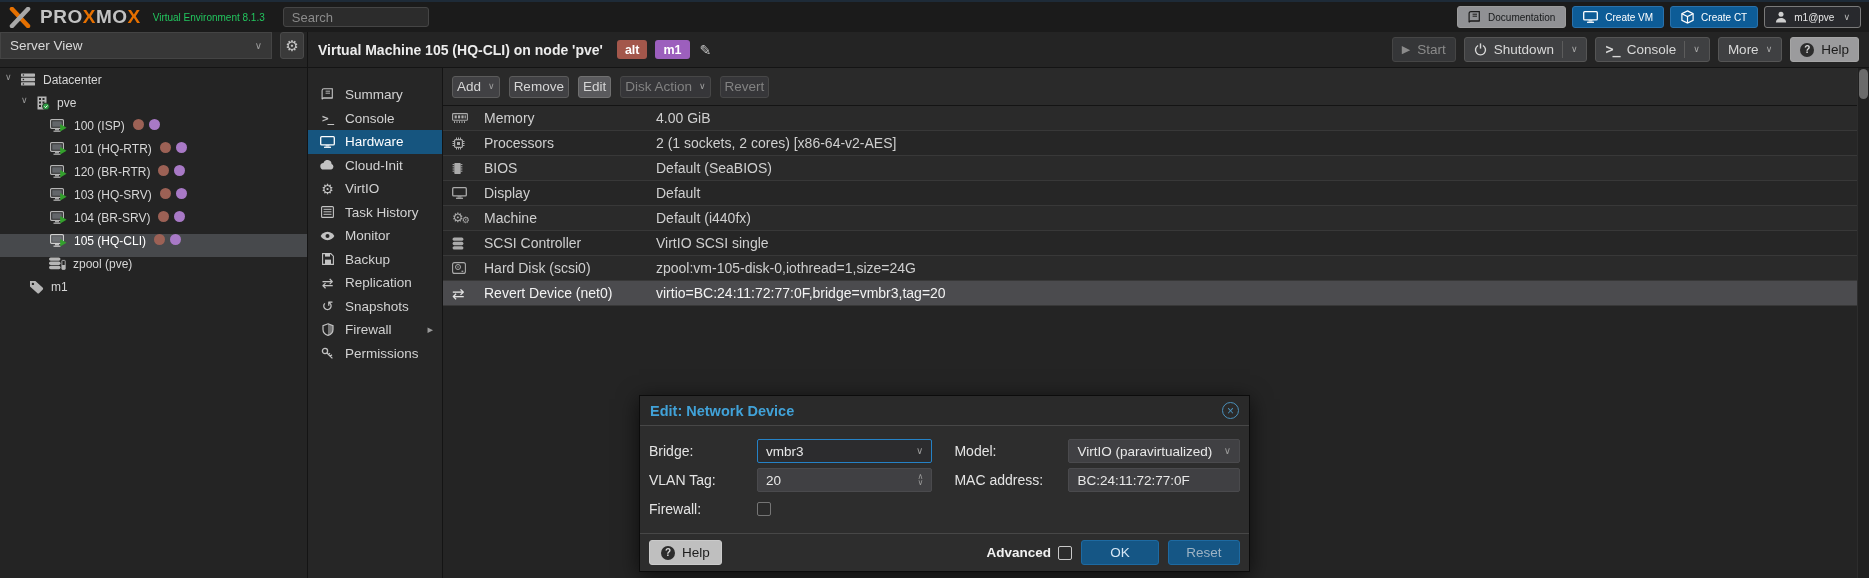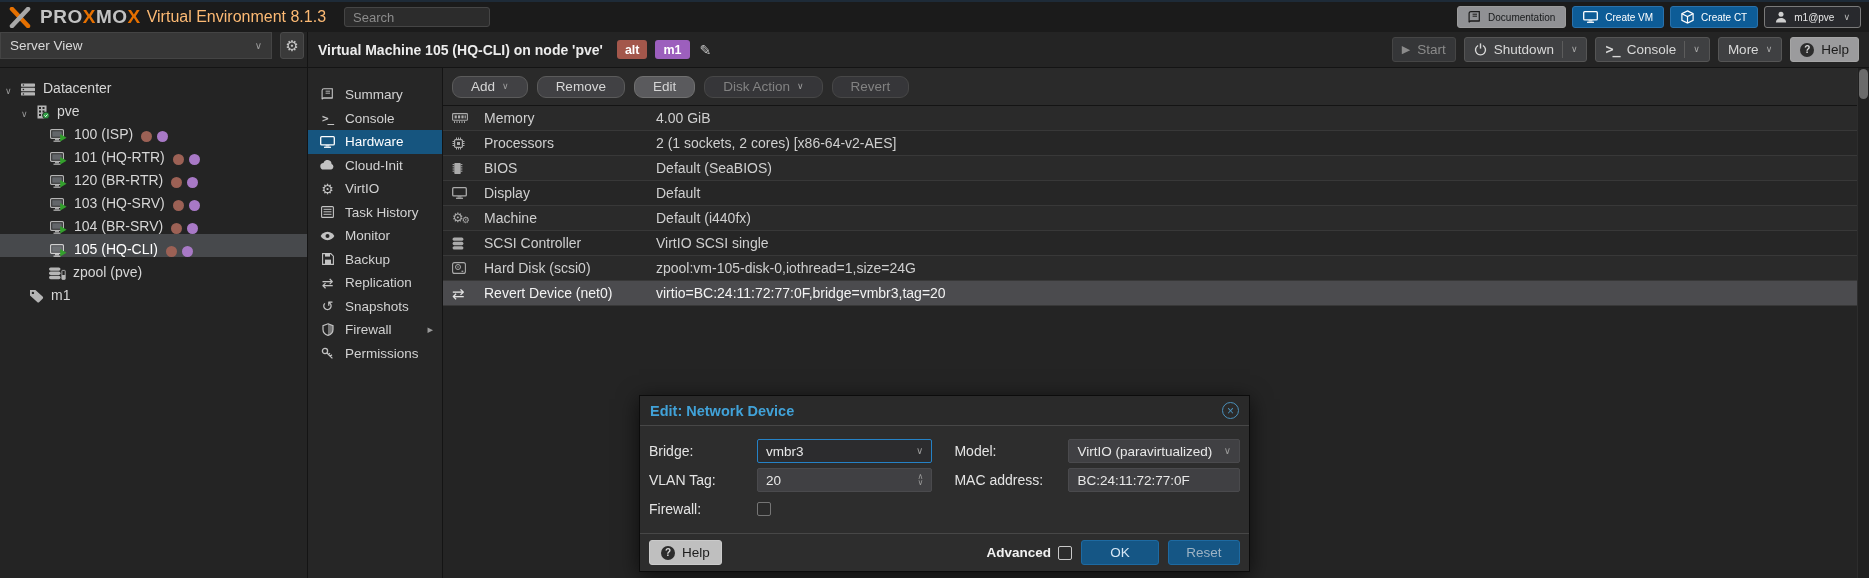--- a/index.html
+++ b/index.html
@@ -20,21 +20,21 @@
   .gi-caret::before{content:"▸"}
   .gi-x::before{content:"×"}
   .gi-q::before{content:"?"}
   .gi-term::before{content:">_";font-family:"DejaVu Sans Mono",monospace;font-weight:bold;letter-spacing:-1px}
 
   
   .topbar{height:32px;background:#1b1b1b;display:flex;align-items:center;padding:0 8px;gap:6px;border-top:2px solid #1e2b38}
   .brand{display:flex;align-items:flex-start;margin-left:2px}
   .brand b{font-size:19px;font-weight:bold;color:#c2c2c2;letter-spacing:.5px}
   .brand b.bx{color:#e57000}
-  .subtitle{color:#fdba74;font-size:16px;}
+  .subtitle{color:#22c55e;font-size:10px;margin-left:6px}
   .search{width:146px;height:20px;background:#2c2c2c;border:1px solid#454545;border-radius:3px;
           color:#ddd;padding:0 8px;font-size:13px;margin-left:12px;outline:none}
   .search::placeholder{color:#8b8b8b}
   .tb-spacer{flex:1}
   .tbarbtn{height:22px;display:flex;align-items:center;gap:7px;padding:0 10px;border-radius:3px;
            font-size:10px;cursor:pointer;border:1px solid transparent}
   .btn-light{background:#909194;color:#17191b;border-color:#9b9b9b}
   .btn-blue{background:#0d5c97;color:#fff;border-color:#2a72ab}
   .btn-user{background:#28292d;color:#e8e8e8;border-color:#7a7a7a}
   .tbarbtn .gi-chev{font-size:9px;color:#bdbdbd;margin-left:2px}
@@ -63,21 +63,21 @@
   .hbtn-light{background:#9b9b9d;color:#1b1b1b;border-color:#a5a5a5}
   .gi-play{font-size:11px;color:#cfcfcf}
   .qi{width:14px;height:14px;border-radius:50%;background:#2c2c2c;color:#d8d8d8;font-size:10px;font-weight:bold;
       display:inline-flex;align-items:center;justify-content:center}
 
   
   .main{display:flex;height:510px}
 
   
   .tree{width:308px;flex:0 0 308px;border-right:1px solid #141414;padding-top:5px;background:#242424}
-  .trow{height:23px;display:flex;align-items:flex-end;font-size:14px;color:#d6d6d6;cursor:pointer;white-space:nowrap}
+  .trow{height:23px;display:flex;align-items:flex-start;font-size:12px;color:#d6d6d6;cursor:pointer;white-space:nowrap}
   .trow.sel{background:#47494c;color:#fff}
   .twist{color:#9a9a9a;font-size:9px;width:15px;flex:0 0 15px;text-align:left}
   .ticon{margin-right:7px;display:flex;align-items:center}
   .dot{width:11px;height:11px;border-radius:50%;flex:0 0 11px}
   .dot-alt{background:#9c6155;margin-left:8px}
   .dot-m1{background:#a879c6;margin-left:5px}
 
   
   .tabmenu{width:135px;flex:0 0 135px;background:#262626;border-right:1px solid #141414;padding-top:15px}
   .mitem{height:23.5px;display:flex;align-items:center;padding-left:11px;gap:9px;color:#d2d2d2;font-size:13.5px;cursor:pointer}
@@ -85,21 +85,21 @@
   .mitem.sel{background:#16557f;color:#fff}
   .mitem.sel .micon{color:#fff}
   .mitem .gi-gear{font-size:14px}
   .mitem .gi-term{font-size:11px}
   .mitem .gi-exch,.mitem .gi-hist{font-size:14px}
   .mcaret{margin-left:auto;margin-right:9px;color:#9a9a9a;font-size:11px}
 
   
   .grid{flex:1;position:relative;background:#242424}
   .toolbar{height:38px;display:flex;align-items:center;gap:9px;padding-left:9px;background:#2a2a2a;border-bottom:1px solid #141414}
-  .tbtn{height:22px;padding:0 18px;background:#414144;border:1px solid #5b5b5b;border-radius:9px;color:#d6d6d6;
+  .tbtn{height:22px;padding:0 4px;background:#414144;border:1px solid #5b5b5b;border-radius:3px;color:#d6d6d6;
         display:flex;align-items:center;gap:7px;font-size:13.5px;cursor:pointer}
   .tbtn .gi-chev{font-size:9px;color:#9f9f9f}
   .tbtn.pressed{background:#5a5a5d;border-color:#707070}
   .tbtn.disabled{color:#828282;background:#363639;border-color:#474747;cursor:default}
   .hrow{height:25px;display:flex;align-items:center;background:#2a2a2a;border-bottom:1px solid #383838;cursor:pointer}
   .hrow:nth-child(even){background:#262626}
   .hrow.sel{background:#4b4b4e;color:#fff}
   .hicon{width:32px;flex:0 0 32px;margin-left:9px;display:flex;justify-content:flex-start;color:#ababab;align-items:center}
   .hrow.sel .hicon{color:#e2e2e2}
   .hlabel{width:172px;flex:0 0 172px;color:#cfcfcf}

